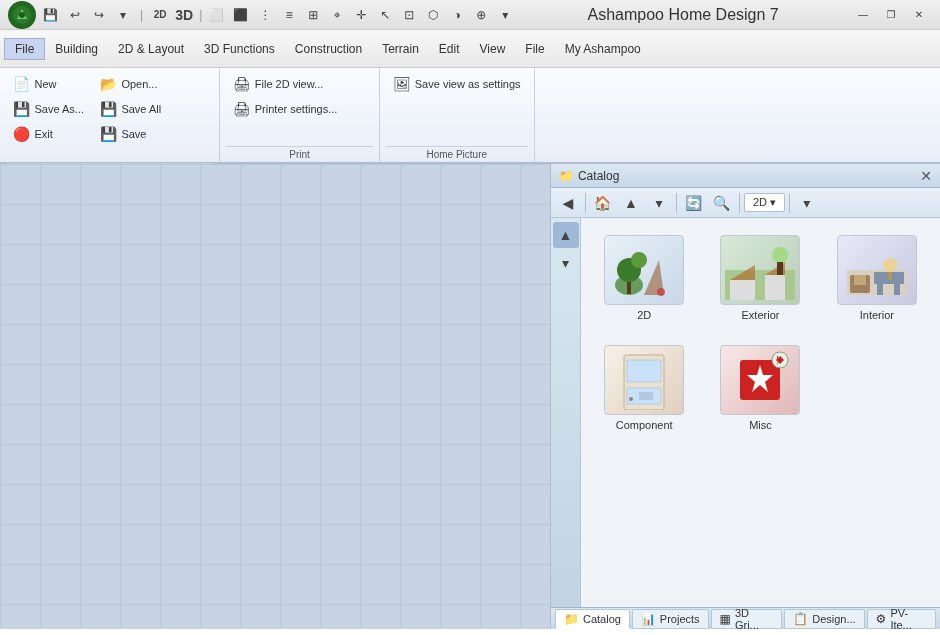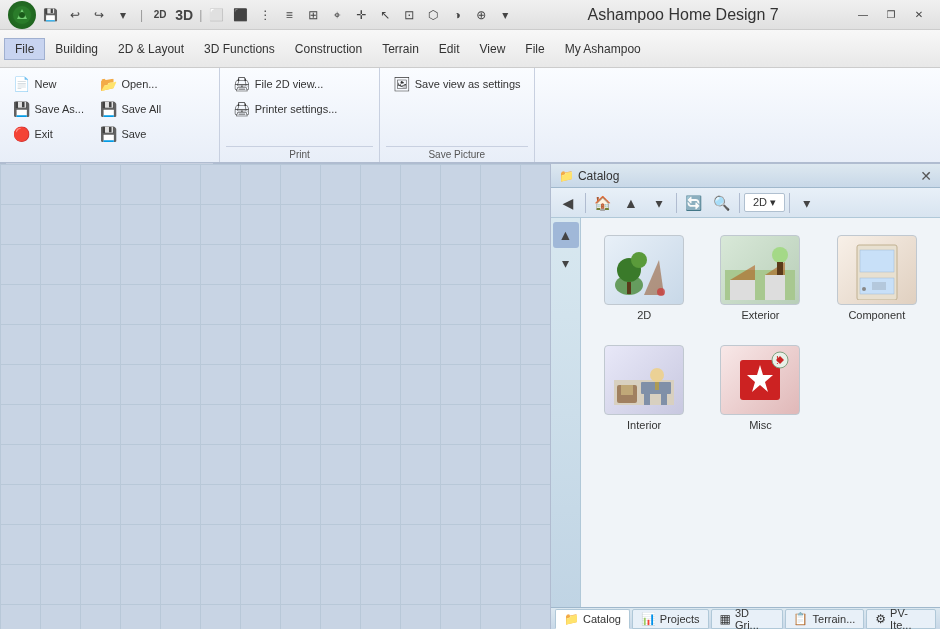--- a/index.html
+++ b/index.html
@@ -290,21 +290,21 @@
 
   <div class="ribbon-group" style="min-width:150px;">
     <div class="ribbon-group-content">
       <div class="ribbon-col">
         <div class="ribbon-btn-small">
           <span class="icon">🖼</span>
           <span>Save view as settings</span>
         </div>
       </div>
     </div>
-    <div class="ribbon-group-label">Save Picture</div>
+    <div class="ribbon-group-label">Home Picture</div>
   </div>
 </div>
 
 <div class="main-area">
 
   <div class="canvas-area"></div>
 
   <div class="catalog-panel">
     <div class="catalog-title-bar">
       <div class="catalog-title-text">
@@ -354,51 +354,51 @@
               <rect x="0" y="30" width="70" height="30" fill="#a8c890"></rect>
               <rect x="5" y="40" width="25" height="20" fill="#ddd"></rect>
               <rect x="40" y="35" width="20" height="25" fill="#ddd"></rect>
               <polygon points="5,40 30,25 30,40" fill="#b06020" opacity="0.6"></polygon>
               <polygon points="40,35 60,22 60,35" fill="#b06020" opacity="0.6"></polygon>
               <circle cx="55" cy="15" r="8" fill="#a0d880" opacity="0.9"></circle>
               <rect x="52" y="22" width="6" height="13" fill="#5a3a1a"></rect>
             </svg>
           </div>
           <div class="cat-item-label">Exterior</div>
-        </div>
-
-        <div class="cat-item">
-          <div class="cat-item-thumb thumb-component">
-            <svg width="70" height="60" viewBox="0 0 70 60">
-              <rect x="15" y="5" width="40" height="55" rx="2" fill="#e8e0d0" stroke="#c0b090" stroke-width="1"></rect>
-              <rect x="18" y="10" width="34" height="22" fill="#c8e0f8" stroke="#a0b8d0" stroke-width="0.5"></rect>
-              <rect x="18" y="38" width="34" height="16" fill="#c8e0f8" stroke="#a0b8d0" stroke-width="0.5"></rect>
-              <circle cx="22" cy="49" r="2" fill="#888"></circle>
-              <rect x="30" y="42" width="14" height="8" fill="#a0b0c0" opacity="0.5"></rect>
-            </svg>
-          </div>
-          <div class="cat-item-label">Component</div>
         </div>
 
         <div class="cat-item">
           <div class="cat-item-thumb thumb-interior">
             <svg width="70" height="60" viewBox="0 0 70 60">
               <rect x="5" y="30" width="60" height="25" fill="#d8d0c0"></rect>
               <rect x="8" y="35" width="20" height="18" rx="2" fill="#a08060"></rect>
               <rect x="12" y="35" width="12" height="10" fill="#c0a878"></rect>
               <rect x="32" y="32" width="30" height="12" rx="1" fill="#8090a8"></rect>
               <rect x="35" y="44" width="6" height="11" fill="#8090a8"></rect>
               <rect x="52" y="44" width="6" height="11" fill="#8090a8"></rect>
               <circle cx="48" cy="25" r="7" fill="#f0d080" opacity="0.8"></circle>
               <rect x="46" y="32" width="4" height="8" fill="#c0a030" opacity="0.7"></rect>
             </svg>
           </div>
           <div class="cat-item-label">Interior</div>
         </div>
 
+        <div class="cat-item">
+          <div class="cat-item-thumb thumb-component">
+            <svg width="70" height="60" viewBox="0 0 70 60">
+              <rect x="15" y="5" width="40" height="55" rx="2" fill="#e8e0d0" stroke="#c0b090" stroke-width="1"></rect>
+              <rect x="18" y="10" width="34" height="22" fill="#c8e0f8" stroke="#a0b8d0" stroke-width="0.5"></rect>
+              <rect x="18" y="38" width="34" height="16" fill="#c8e0f8" stroke="#a0b8d0" stroke-width="0.5"></rect>
+              <circle cx="22" cy="49" r="2" fill="#888"></circle>
+              <rect x="30" y="42" width="14" height="8" fill="#a0b0c0" opacity="0.5"></rect>
+            </svg>
+          </div>
+          <div class="cat-item-label">Component</div>
+        </div>
+
 
         <div class="cat-item">
           <div class="cat-item-thumb thumb-misc">
             <svg width="70" height="60" viewBox="0 0 70 60">
               <rect x="15" y="10" width="40" height="40" rx="3" fill="#cc2222"></rect>
               <polygon points="35,15 38,25 48,25 40,32 43,42 35,35 27,42 30,32 22,25 32,25" fill="#fff"></polygon>
               <circle cx="55" cy="10" r="8" fill="#e8f0e8" stroke="#80a080" stroke-width="1"></circle>
               <path d="M51 10 L55 6 L59 10 L55 14 Z" fill="#cc2222"></path>
               <text x="51" y="14" font-size="10" fill="#cc2222">!</text>
             </svg>
@@ -416,21 +416,21 @@
       <div class="bottom-tab">
         <span class="tab-icon">📊</span>
         <span>Projects</span>
       </div>
       <div class="bottom-tab">
         <span class="tab-icon">▦</span>
         <span>3D Gri...</span>
       </div>
       <div class="bottom-tab">
         <span class="tab-icon">📋</span>
-        <span>Terrain...</span>
+        <span>Design...</span>
       </div>
       <div class="bottom-tab">
         <span class="tab-icon">⚙</span>
         <span>PV-Ite...</span>
       </div>
     </div>
   </div>
 
 </div>
 

